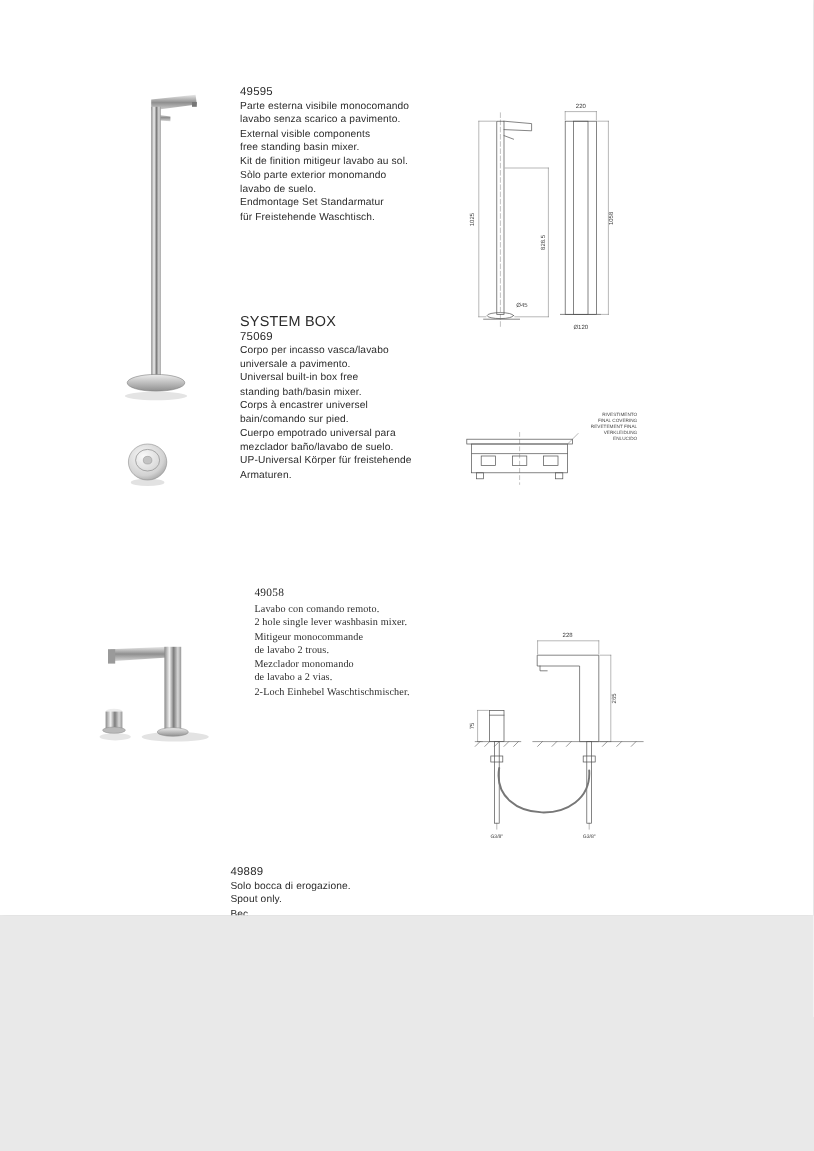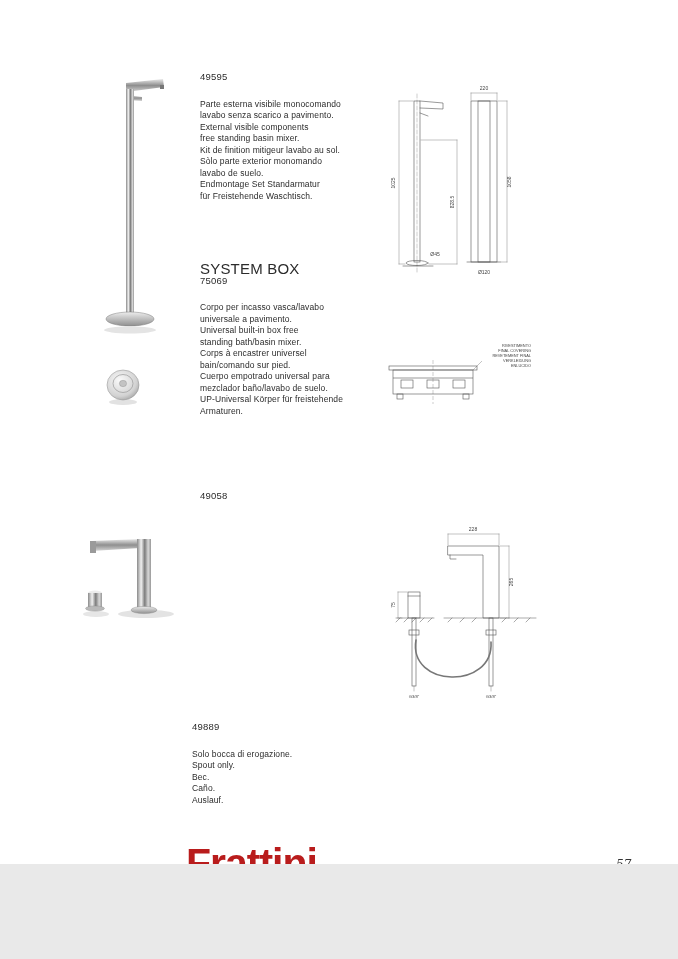--- a/index.html
+++ b/index.html
@@ -1,24 +1,24 @@
 <!DOCTYPE html>
 <html><head>
 <meta charset="utf-8">
 <style>
   html,body{margin:0;padding:0;background:#e9e9e9;}
   .page{
-    position:relative;width:678px;height:864px;background:#ffffff;
+    position:relative;width:678px;height:763px;background:#ffffff;
     font-family:"Liberation Sans", sans-serif;color:#2b2b2b;overflow:hidden;
     margin:0 auto;box-shadow:0 0 6px rgba(0,0,0,.25);
   }
   .abs{position:absolute;}
   .code{font-size:9.5px;line-height:11.5px;letter-spacing:.2px;}
-  .heading{font-size:15px;line-height:11.5px;letter-spacing:.2px;}
-  .desc{font-size:8.5px;line-height:11.5px;white-space:pre-line;width:178px;letter-spacing:.1px;margin-top:16px;}
+  .heading{font-size:12px;line-height:11.5px;letter-spacing:.2px;}
+  .desc{font-size:8.5px;line-height:11.5px;white-space:pre-line;width:178px;letter-spacing:.1px;}
   .logo-name{font-size:41px;font-weight:700;letter-spacing:-1px;color:#b91c1c;line-height:32px;}
   .logo-tagline{font-size:6.8px;letter-spacing:2.2px;color:#121212;margin-top:2px;}
   .page-number{font-family:"DejaVu Serif", serif;font-style:italic;font-size:12px;color:#333;}
   svg text{font-family:"Liberation Sans", sans-serif;fill:#444;}
   .dim{font-size:5px;}
   .note{font-size:3.9px;}
   .thread{font-size:4.2px;}
 </style>
 </head>
 <body>
@@ -105,22 +105,29 @@
 Universal built-in box free
 standing bath/basin mixer.
 Corps à encastrer universel
 bain/comando sur pied.
 Cuerpo empotrado universal para
 mezclador baño/lavabo de suelo.
 UP-Universal Körper für freistehende
 Armaturen.</div>
   </div>
 
-  <div class="abs" style="left:200px;top:490px;">
+  <div class="abs" style="left:212px;top:490px;font-family:Liberation Serif, serif;">
     <div class="code">49058</div>
+    <div class="desc">Lavabo con comando remoto.
+2 hole single lever washbasin mixer.
+Mitigeur monocommande
+de lavabo 2 trous.
+Mezclador monomando
+de lavabo a 2 vias.
+2-Loch Einhebel Waschtischmischer.</div>
   </div>
 
 
   <div class="abs" style="left:192px;top:721px;">
     <div class="code">49889</div>
     <div class="desc">Solo bocca di erogazione.
 Spout only.
 Bec.
 Caño.
 Auslauf.</div>

